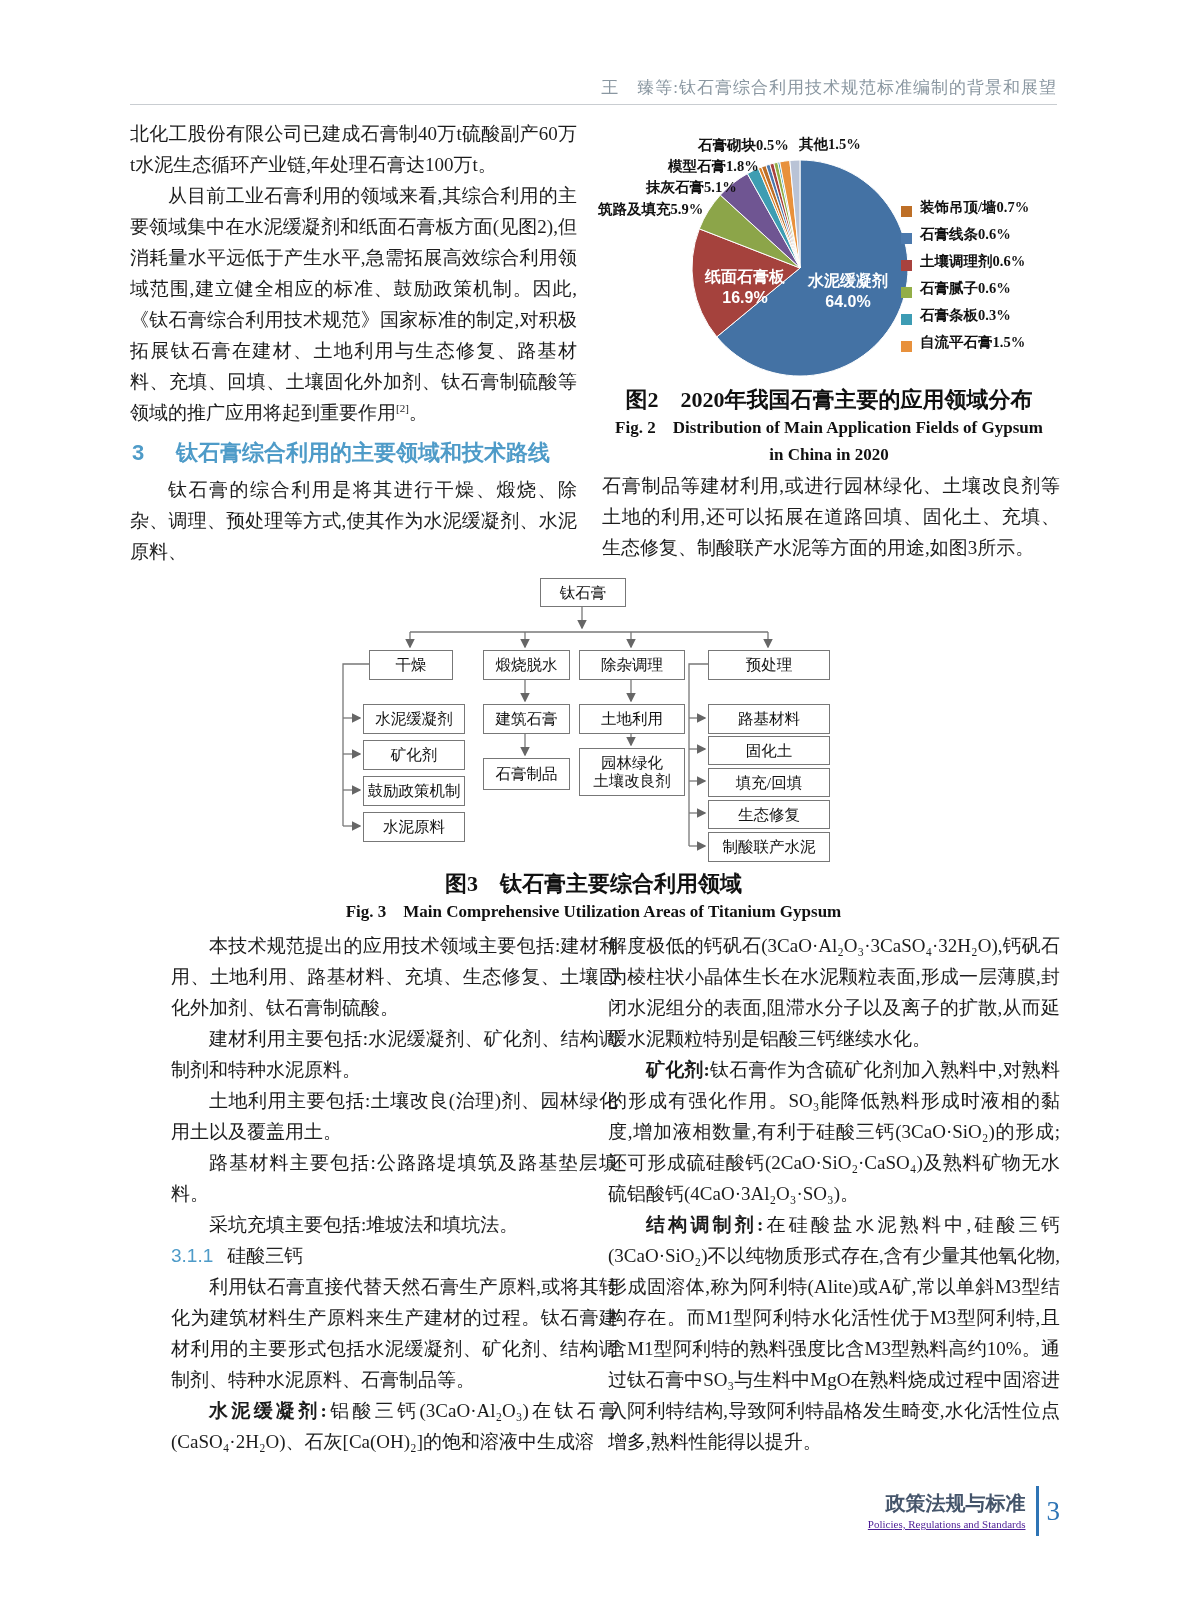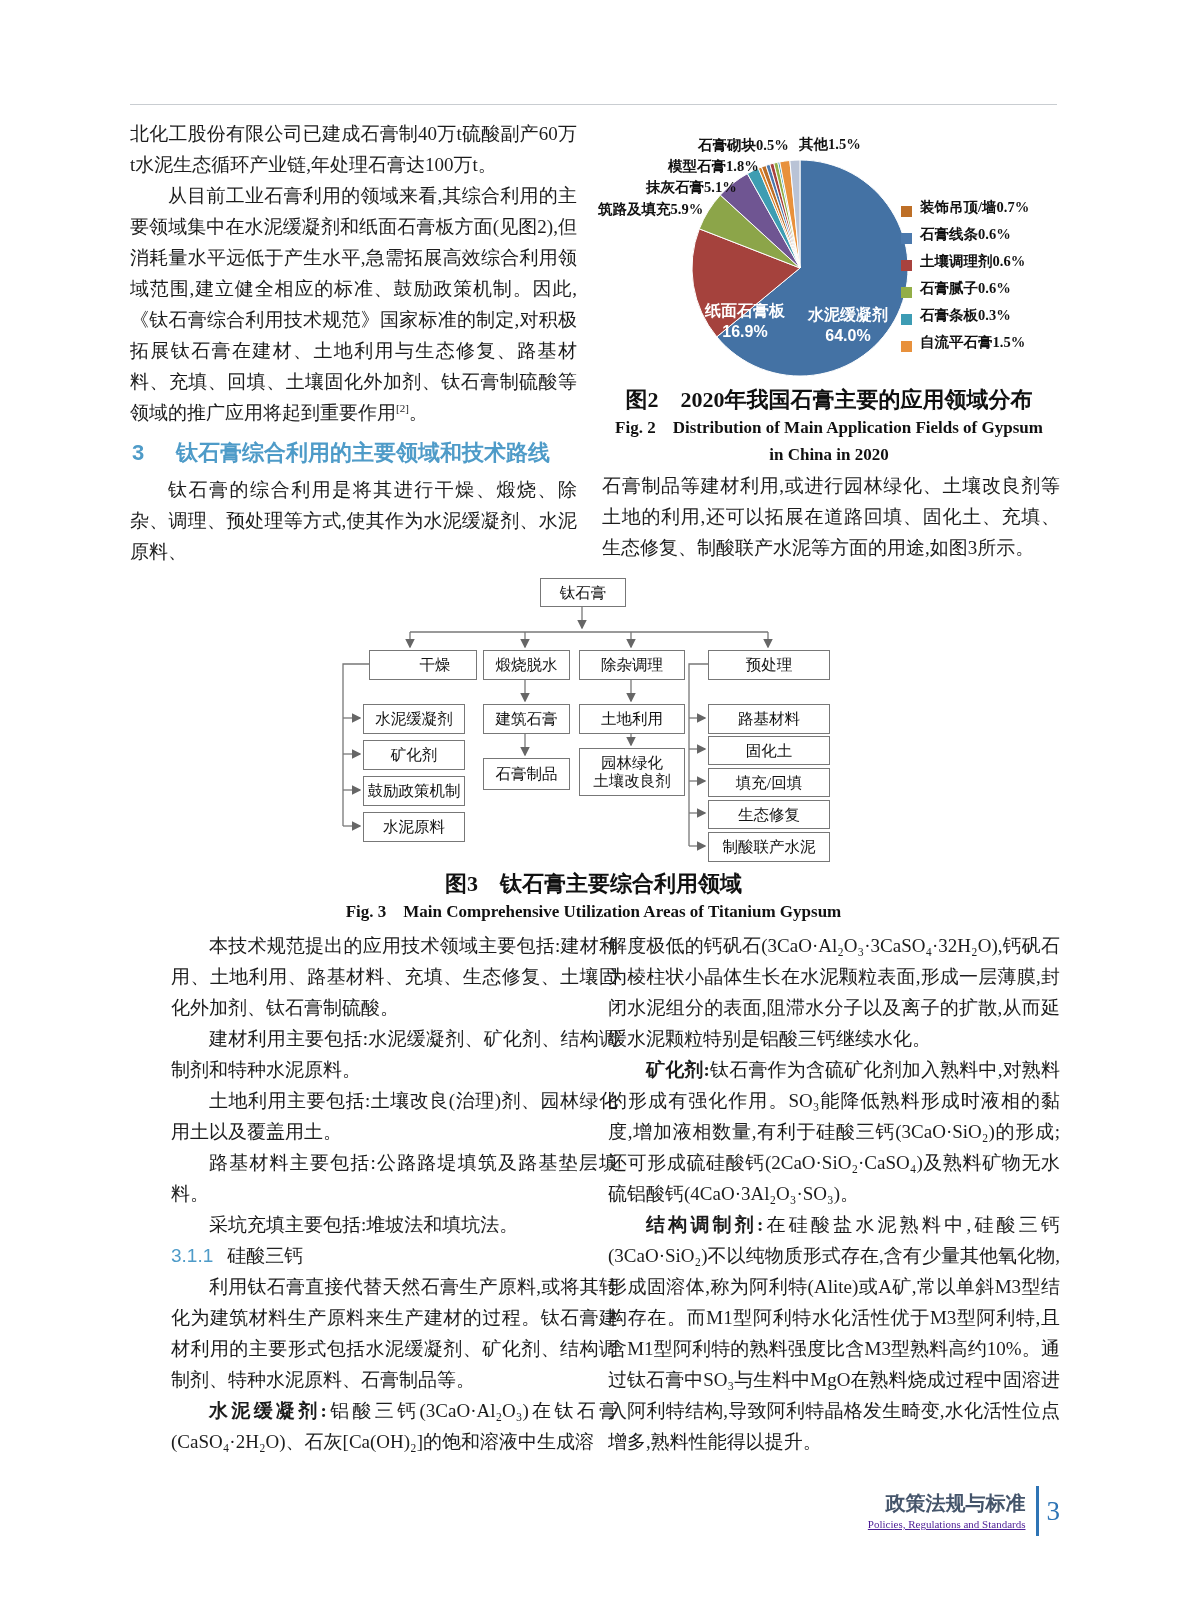--- a/index.html
+++ b/index.html
@@ -20,21 +20,21 @@
          font-size:19px;line-height:31px;color:#4e9bc8;}
   .h4sec{font-family:"Liberation Sans","DejaVu Sans",sans-serif;
          font-size:19px;line-height:31px;color:#222;}
   .h4sec .num{color:#4e9bc8;margin-right:14px;}
   .h3sec .num{margin-right:14px;}
   
   #fig2{position:absolute;left:598px;top:130px;width:462px;height:258px;}
   #pie-svg{position:absolute;left:0;top:0;}
   .callout{position:absolute;font-size:14.5px;font-weight:bold;color:#111;white-space:nowrap;}
   .innerlab{position:absolute;color:#fff;font-weight:bold;font-size:16px;line-height:21px;
-            text-align:center;font-family:"Liberation Sans","DejaVu Sans",sans-serif;margin-top:34px;}
+            text-align:center;font-family:"Liberation Sans","DejaVu Sans",sans-serif;}
   #pie-legend{position:absolute;left:303px;top:60px;}
   .lgitem{display:flex;align-items:flex-end;height:27px;font-size:14.5px;color:#111;font-weight:bold;}
   .lgswatch{width:11px;height:11px;margin-right:8px;flex:0 0 11px;}
   .figcap{position:absolute;text-align:center;font-weight:bold;color:#111;}
   .figcap .zh{font-size:22px;line-height:28px;}
   .figcap .en{font-size:17px;line-height:27px;}
   
   #fig3{position:absolute;left:335px;top:576px;width:540px;height:292px;}
   #fig3 svg{position:absolute;left:0;top:0;}
   .dbox{position:absolute;border:1px solid #777;background:#fff;display:flex;
@@ -48,20 +48,21 @@
                font-size:20px;color:#44546a;line-height:26px;}
   #footer .fen{font-size:11px;color:#4c1d95;line-height:16px;text-decoration:underline;}
   #footer .fbar{width:3px;height:50px;background:#2e74b5;margin-right:8px;}
   #footer .fpage{font-size:27px;color:#2e74b5;}
 </style>
 </head>
 <body>
 
 <div id="page">
 
+  <div class="runhead">王　臻等:钛石膏综合利用技术规范标准编制的背景和展望</div>
   <div class="headrule"></div>
 
   <div class="col" style="left:130px;top:118px;width:447px;">
     <p class="para" style="margin:0;">北化工股份有限公司已建成石膏制40万t硫酸副产60万t水泥生态循环产业链,年处理石膏达100万t。</p>
     <p class="para ind" style="margin:0;"><span>从目前工业石膏利用的领域来看,其综合利用的主要领域集中在水泥缓凝剂和纸面石膏板方面(见图2),但消耗量水平远低于产生水平,急需拓展高效综合利用领域范围,建立健全相应的标准、鼓励政策机制。因此,《钛石膏综合利用技术规范》国家标准的制定,对积极拓展钛石膏在建材、土地利用与生态修复、路基材料、充填、回填、土壤固化外加剂、钛石膏制硫酸等领域的推广应用将起到重要作用</span><sup>[2]</sup><span>。</span></p>
     <div class="h2sec">
       <span class="num">3</span>
       <span>钛石膏综合利用的主要领域和技术路线</span>
     </div>
     <p class="para ind" style="margin:0;">钛石膏的综合利用是将其进行干燥、煅烧、除杂、调理、预处理等方式,使其作为水泥缓凝剂、水泥原料、</p>
@@ -159,21 +160,21 @@
         <line x1="8" y1="250" x2="25" y2="250" marker-end="url(#arr)"></line>
         <polyline points="373,88 354,88 354,270"></polyline>
         <line x1="354" y1="142" x2="370" y2="142" marker-end="url(#arr)"></line>
         <line x1="354" y1="173" x2="370" y2="173" marker-end="url(#arr)"></line>
         <line x1="354" y1="205" x2="370" y2="205" marker-end="url(#arr)"></line>
         <line x1="354" y1="237" x2="370" y2="237" marker-end="url(#arr)"></line>
         <line x1="354" y1="270" x2="370" y2="270" marker-end="url(#arr)"></line>
       </g>
     </svg>
     <div class="dbox" style="left:205px;top:2px;width:84px;height:27px;">钛石膏</div>
-    <div class="dbox" style="left:34px;top:74px;width:82px;height:28px;padding-left:24px;">干燥</div>
+    <div class="dbox" style="left:34px;top:74px;width:82px;height:28px;">干燥</div>
     <div class="dbox" style="left:148px;top:74px;width:85px;height:28px;">煅烧脱水</div>
     <div class="dbox" style="left:244px;top:74px;width:104px;height:28px;">除杂调理</div>
     <div class="dbox" style="left:373px;top:74px;width:120px;height:28px;">预处理</div>
     <div class="dbox" style="left:28px;top:128px;width:100px;height:28px;">水泥缓凝剂</div>
     <div class="dbox" style="left:28px;top:164px;width:100px;height:28px;">矿化剂</div>
     <div class="dbox" style="left:28px;top:200px;width:100px;height:28px;">鼓励政策机制</div>
     <div class="dbox" style="left:28px;top:236px;width:100px;height:28px;">水泥原料</div>
     <div class="dbox" style="left:148px;top:128px;width:85px;height:28px;">建筑石膏</div>
     <div class="dbox" style="left:148px;top:182px;width:85px;height:30px;">石膏制品</div>
     <div class="dbox" style="left:244px;top:128px;width:104px;height:28px;">土地利用</div>

